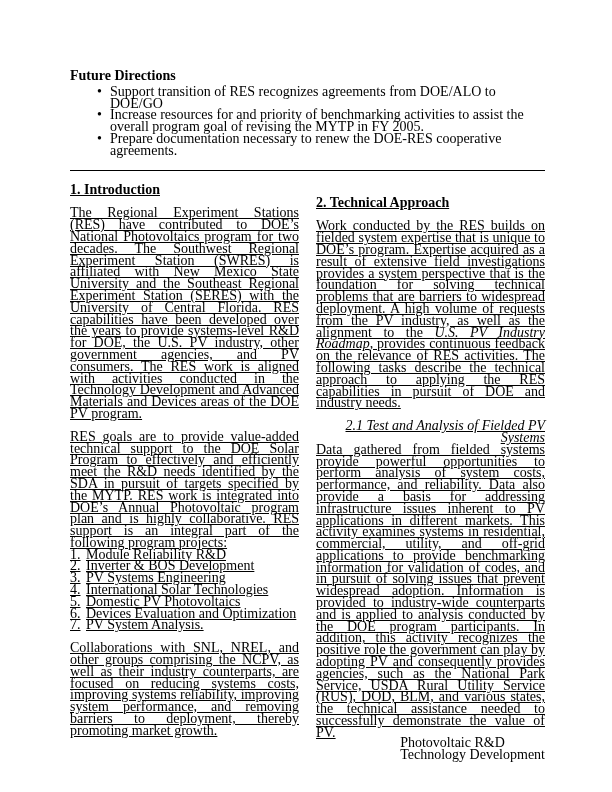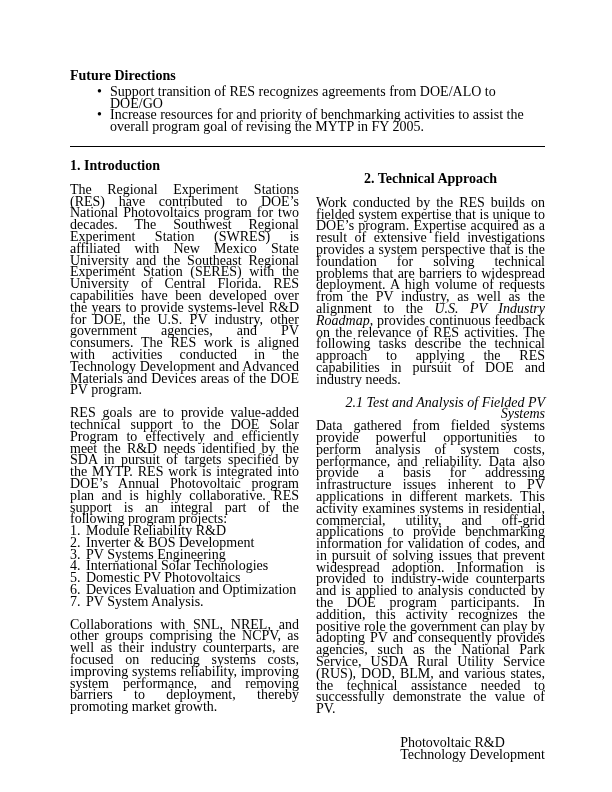--- a/index.html
+++ b/index.html
@@ -38,33 +38,33 @@
   }
   .divider {
     border: none;
     border-top: 1px solid #000000;
     margin: 13px 0 0 0;
   }
   .columns {
     display: flex;
     gap: 17px;
     margin-top: 13px;
+    text-decoration: underline;
   }
   .col {
     flex: 1;
     text-align: justify;
   }
   .col-heading {
     font-weight: bold;
     margin-bottom: 12px;
     text-align: left;
   }
   .ta-heading {
     margin-top: 13px;
-    text-align: center;
   }
   .col p { margin-bottom: 11px; }
   .col p.no-gap { margin-bottom: 0; }
   .plist { margin-bottom: 11px; text-align: left; }
   .plist-row { display: flex; }
   .plist-num { flex: 0 0 16px; }
   .plist-text { flex: 1; }
   .sub-heading {
     font-style: italic;
     text-align: right;
@@ -88,20 +88,21 @@
 <body>
 
 <div class="page">
   <div class="content">
 
     <div>
       <div class="fd-heading">Future Directions</div>
       <div>
         <div class="bullet-item">Support transition of RES recognizes agreements from DOE/ALO to DOE/GO</div>
         <div class="bullet-item">Increase resources for and priority of benchmarking activities to assist the overall program goal of revising the MYTP in FY 2005.</div>
+        <div class="bullet-item">Prepare documentation necessary to renew the DOE-RES cooperative agreements.</div>
       </div>
     </div>
 
     <hr class="divider">
 
     <div class="columns">
 
       <div class="col">
         <div class="col-heading">1. Introduction</div>
         <p>The Regional Experiment Stations (RES) have contributed to DOE’s National Photovoltaics program for two decades.  The Southwest Regional Experiment Station (SWRES) is affiliated with New Mexico State University and the Southeast Regional Experiment Station (SERES) with the University of Central Florida. RES capabilities have been developed over the years to provide systems-level R&amp;D for DOE, the U.S. PV industry, other government agencies, and PV consumers.  The RES work is aligned with activities conducted in the Technology Development and Advanced Materials and Devices areas of the DOE PV program.</p>

